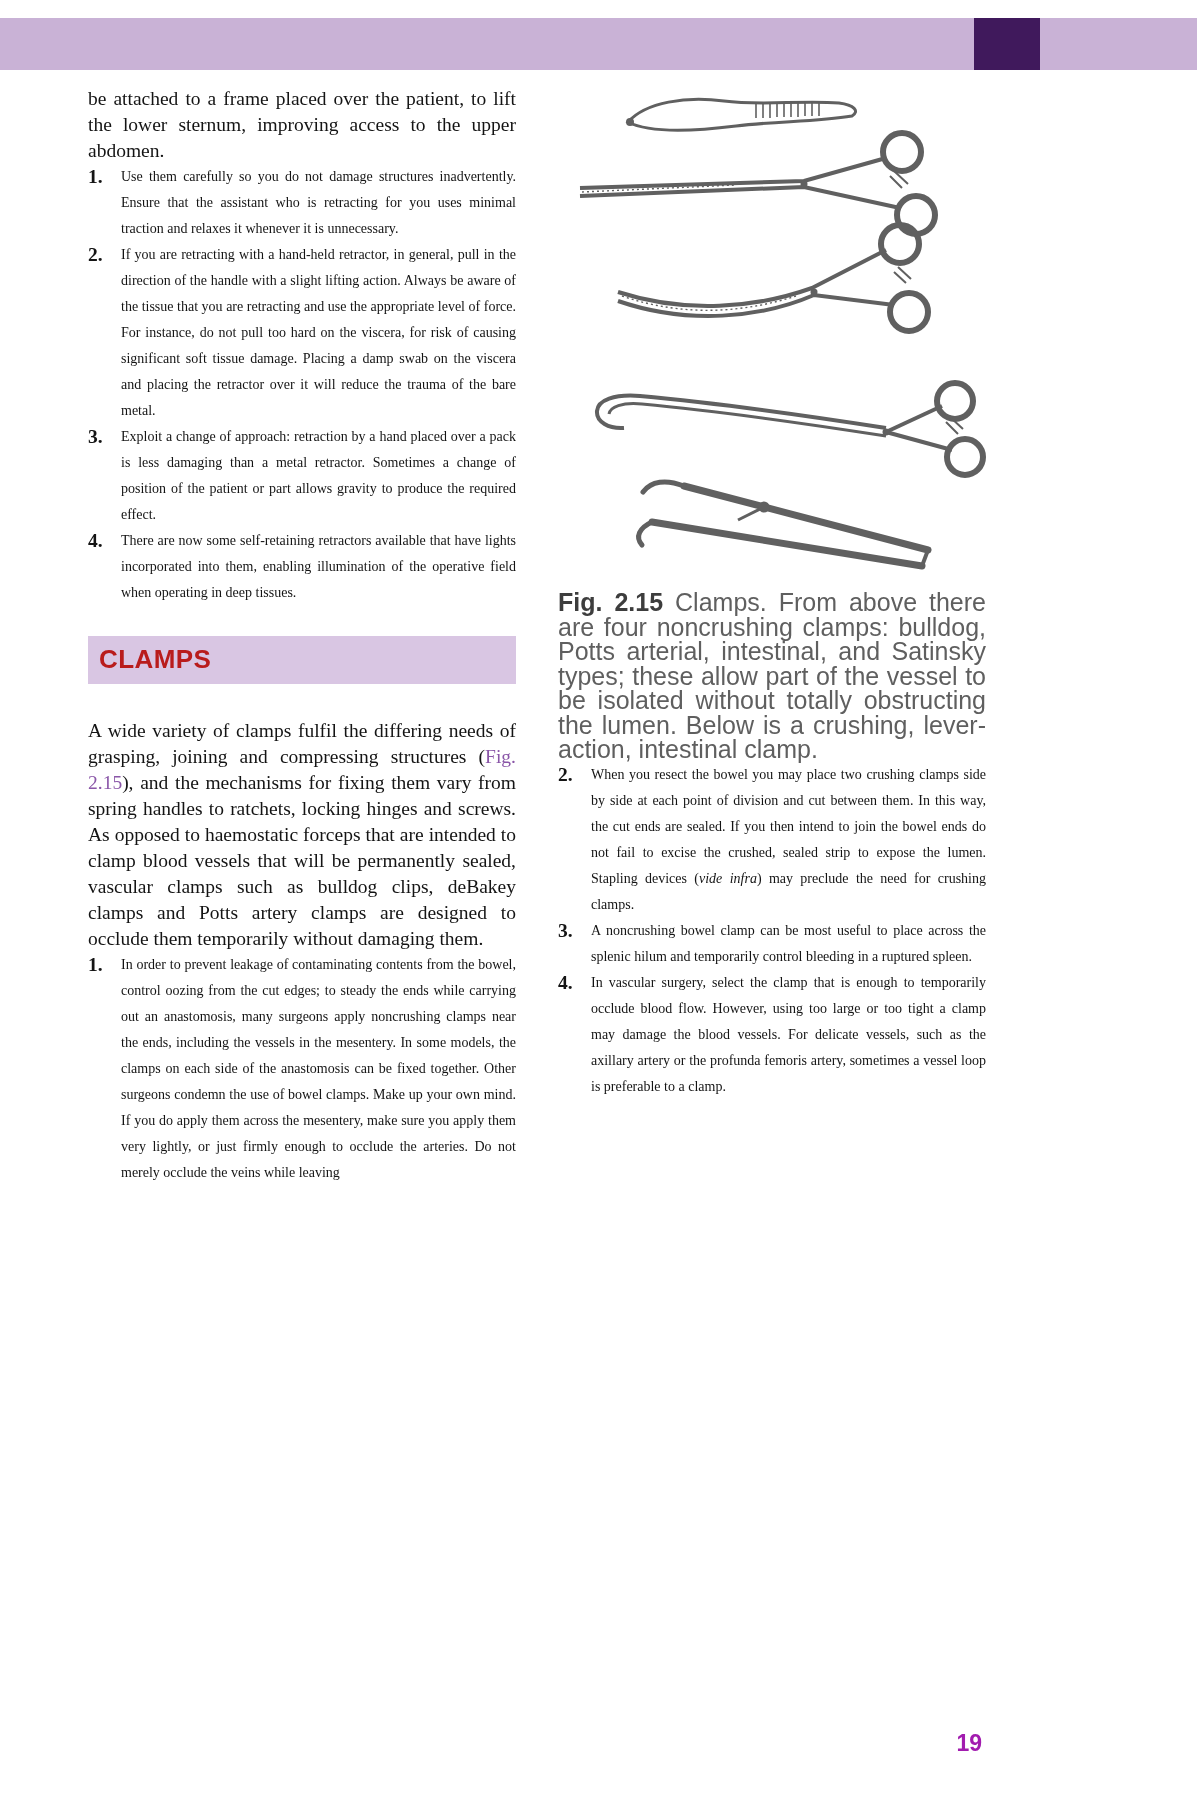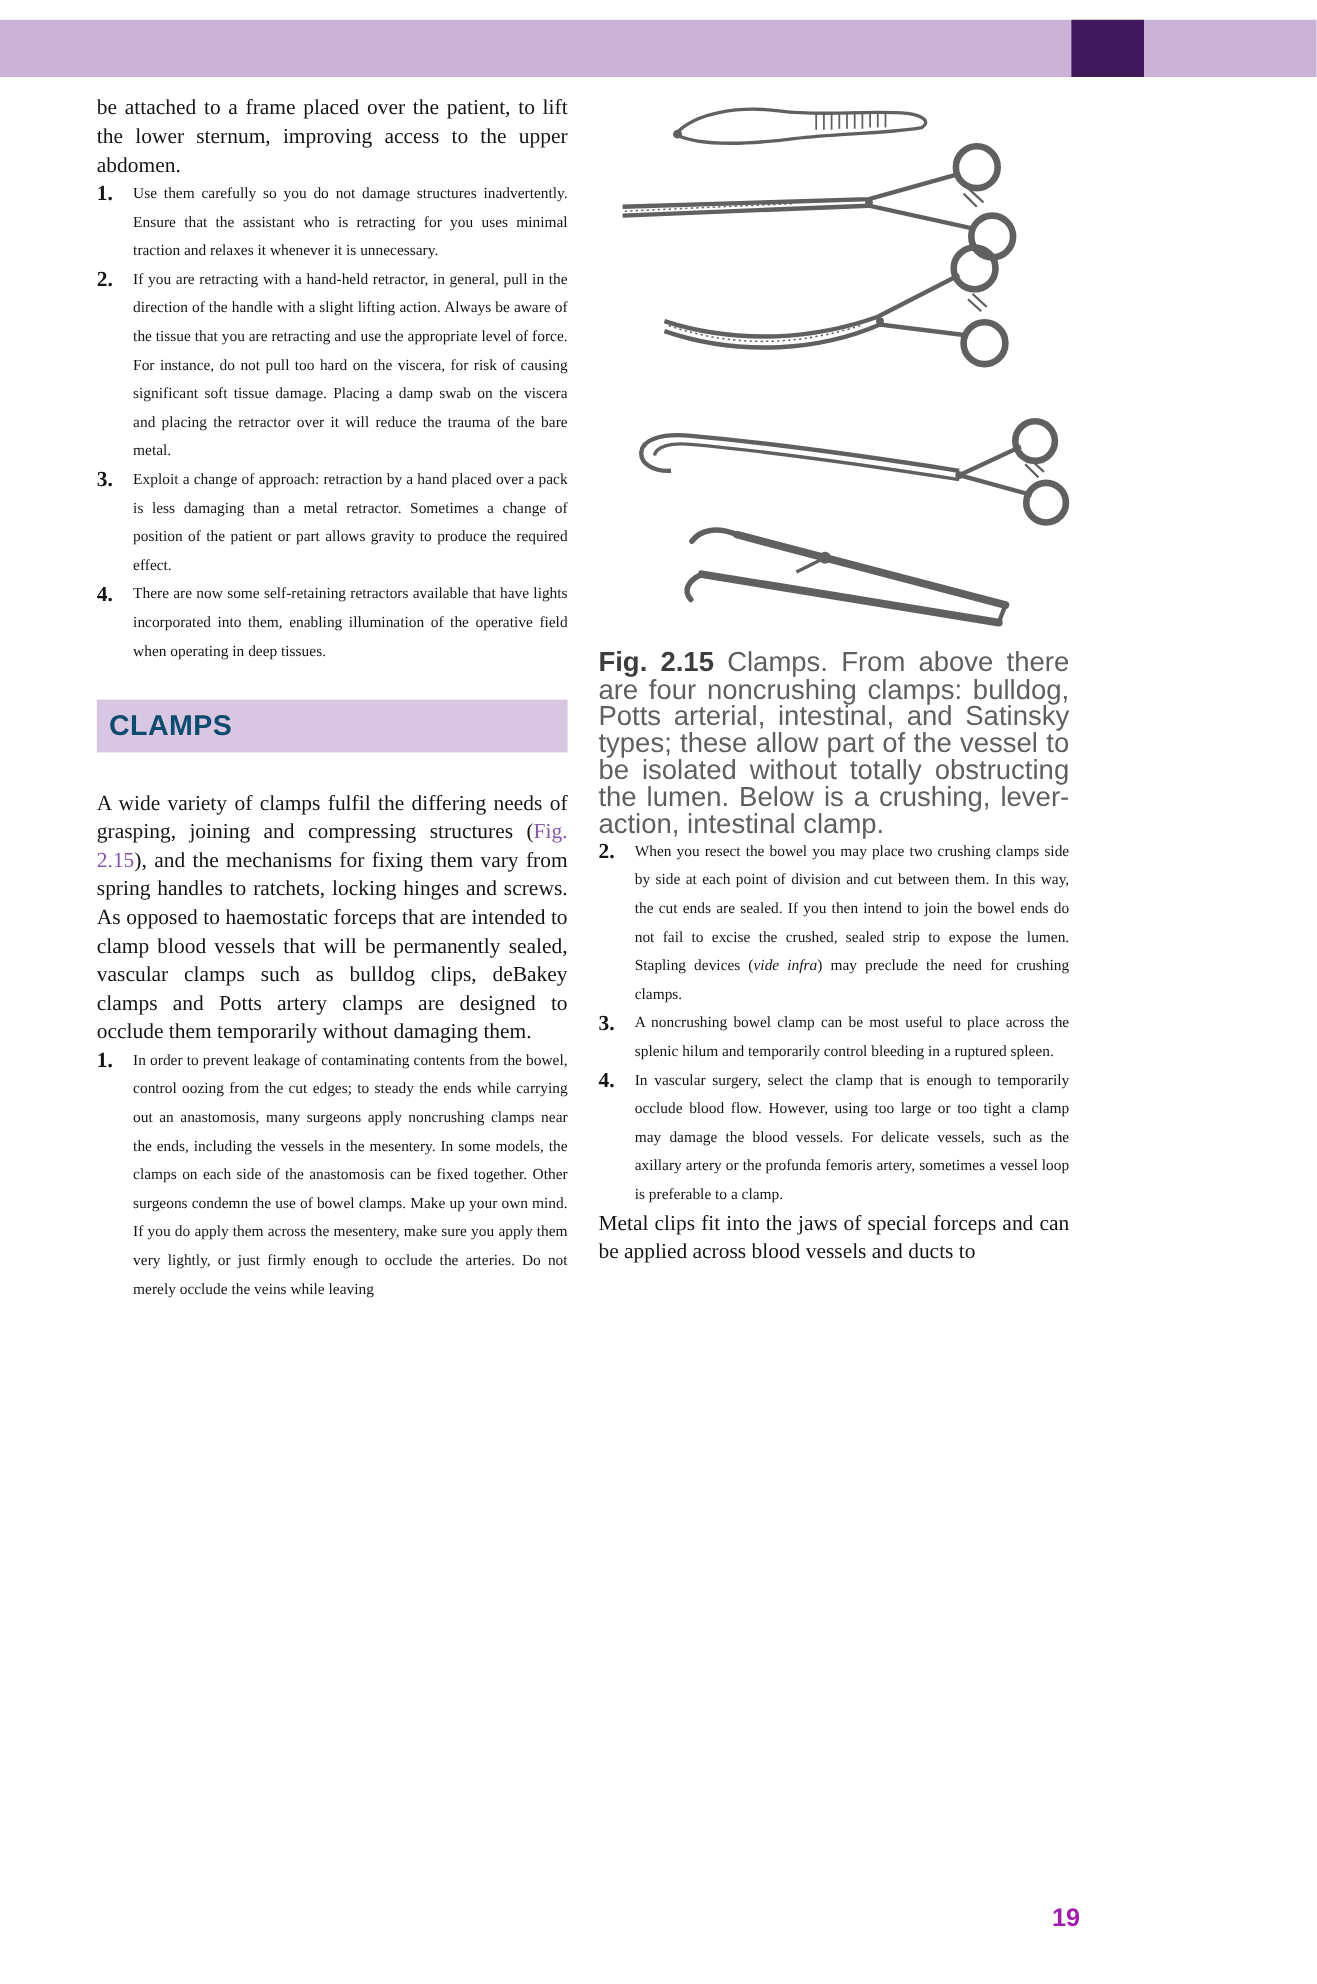--- a/index.html
+++ b/index.html
@@ -19,21 +19,21 @@
   }
   .corner-square {
     position:absolute; top:0; right:157px;
     width:66px; height:52px;
     background:var(--corner-color,#40195c);
   }
 
   .content {
     position:absolute; top:86px; left:88px;
     width:900px;
-    display:flex; gap:28px;
+    display:flex; gap:42px;
   }
   .col { width:428px; flex:none; }
 
   .body-para {
     margin:0;
     font-size:19.5px; line-height:26px;
     text-align:justify;
     color:#141414;
   }
   .list-item { display:flex; margin:0; }
@@ -46,21 +46,21 @@
     font-size:14px; line-height:26px;
     text-align:justify;
   }
 
   .section-bar {
     margin:30px 0 34px 0;
     background:var(--bar-color,#d9c6e3);
     font-family:"Liberation Sans", sans-serif;
     font-weight:700; font-size:26px;
     letter-spacing:0.4px;
-    color:#0c4a6e;
+    color:#b91c1c;
     padding:8px 10px 9px 11px;
   }
   .section-bar.haemo { margin-top:32px; margin-bottom:38px; }
 
   figure { margin:0; padding:0; }
   .fig-art { display:block; margin:-2px 0 6px -2px; }
   .caption {
     font-family:"Liberation Sans", sans-serif;
     font-size:25px; line-height:24.5px;
     color:#5f5f5f;
@@ -197,17 +197,16 @@
     <div class="list-item">
       <span class="num">3.</span>
       <div class="li-text">A noncrushing bowel clamp can be most useful to place across the splenic hilum and temporarily control bleeding in a ruptured spleen.</div>
     </div>
     <div class="list-item">
       <span class="num">4.</span>
       <div class="li-text">In vascular surgery, select the clamp that is enough to temporarily occlude blood flow. However, using too large or too tight a clamp may damage the blood vessels. For delicate vessels, such as the axillary artery or the profunda femoris artery, sometimes a vessel loop is preferable to a clamp.</div>
     </div>
 
 
-    <p class="body-para">Metal clips fit into the jaws of special forceps and can be applied across blood vessels and ducts to</p>
   </div>
 </div>
 
 <div class="page-number">19</div>
 
 </body></html>

